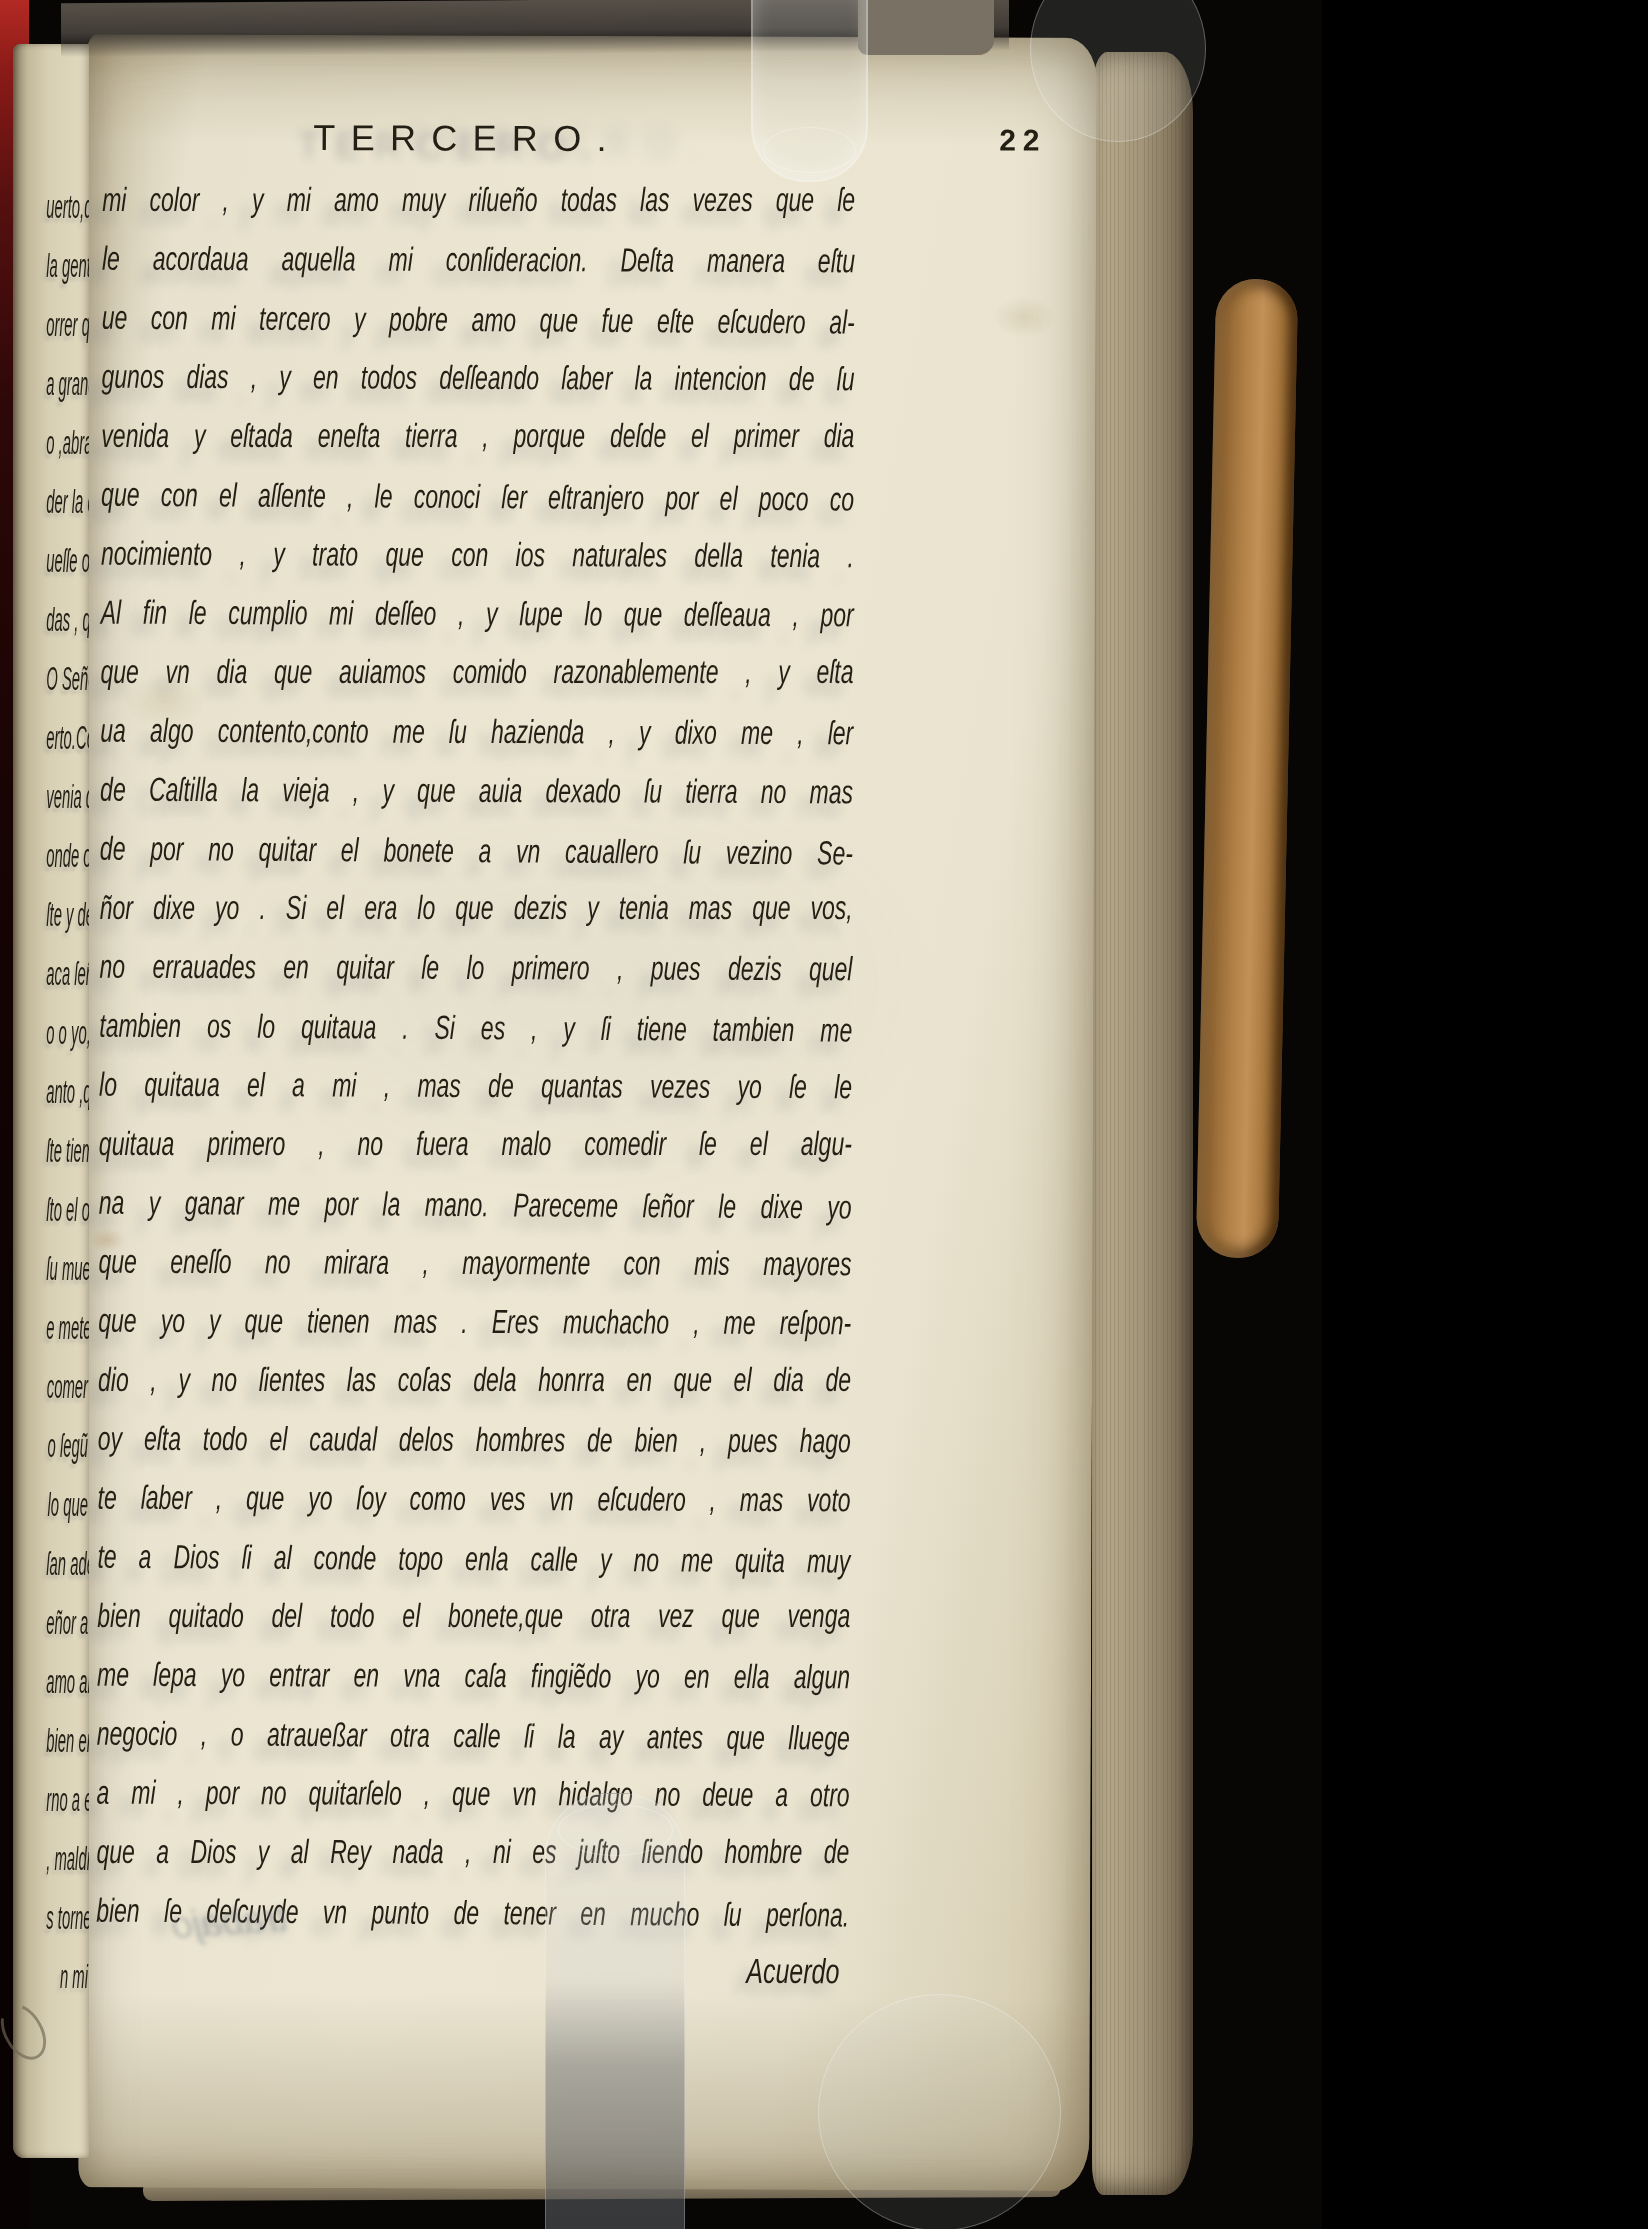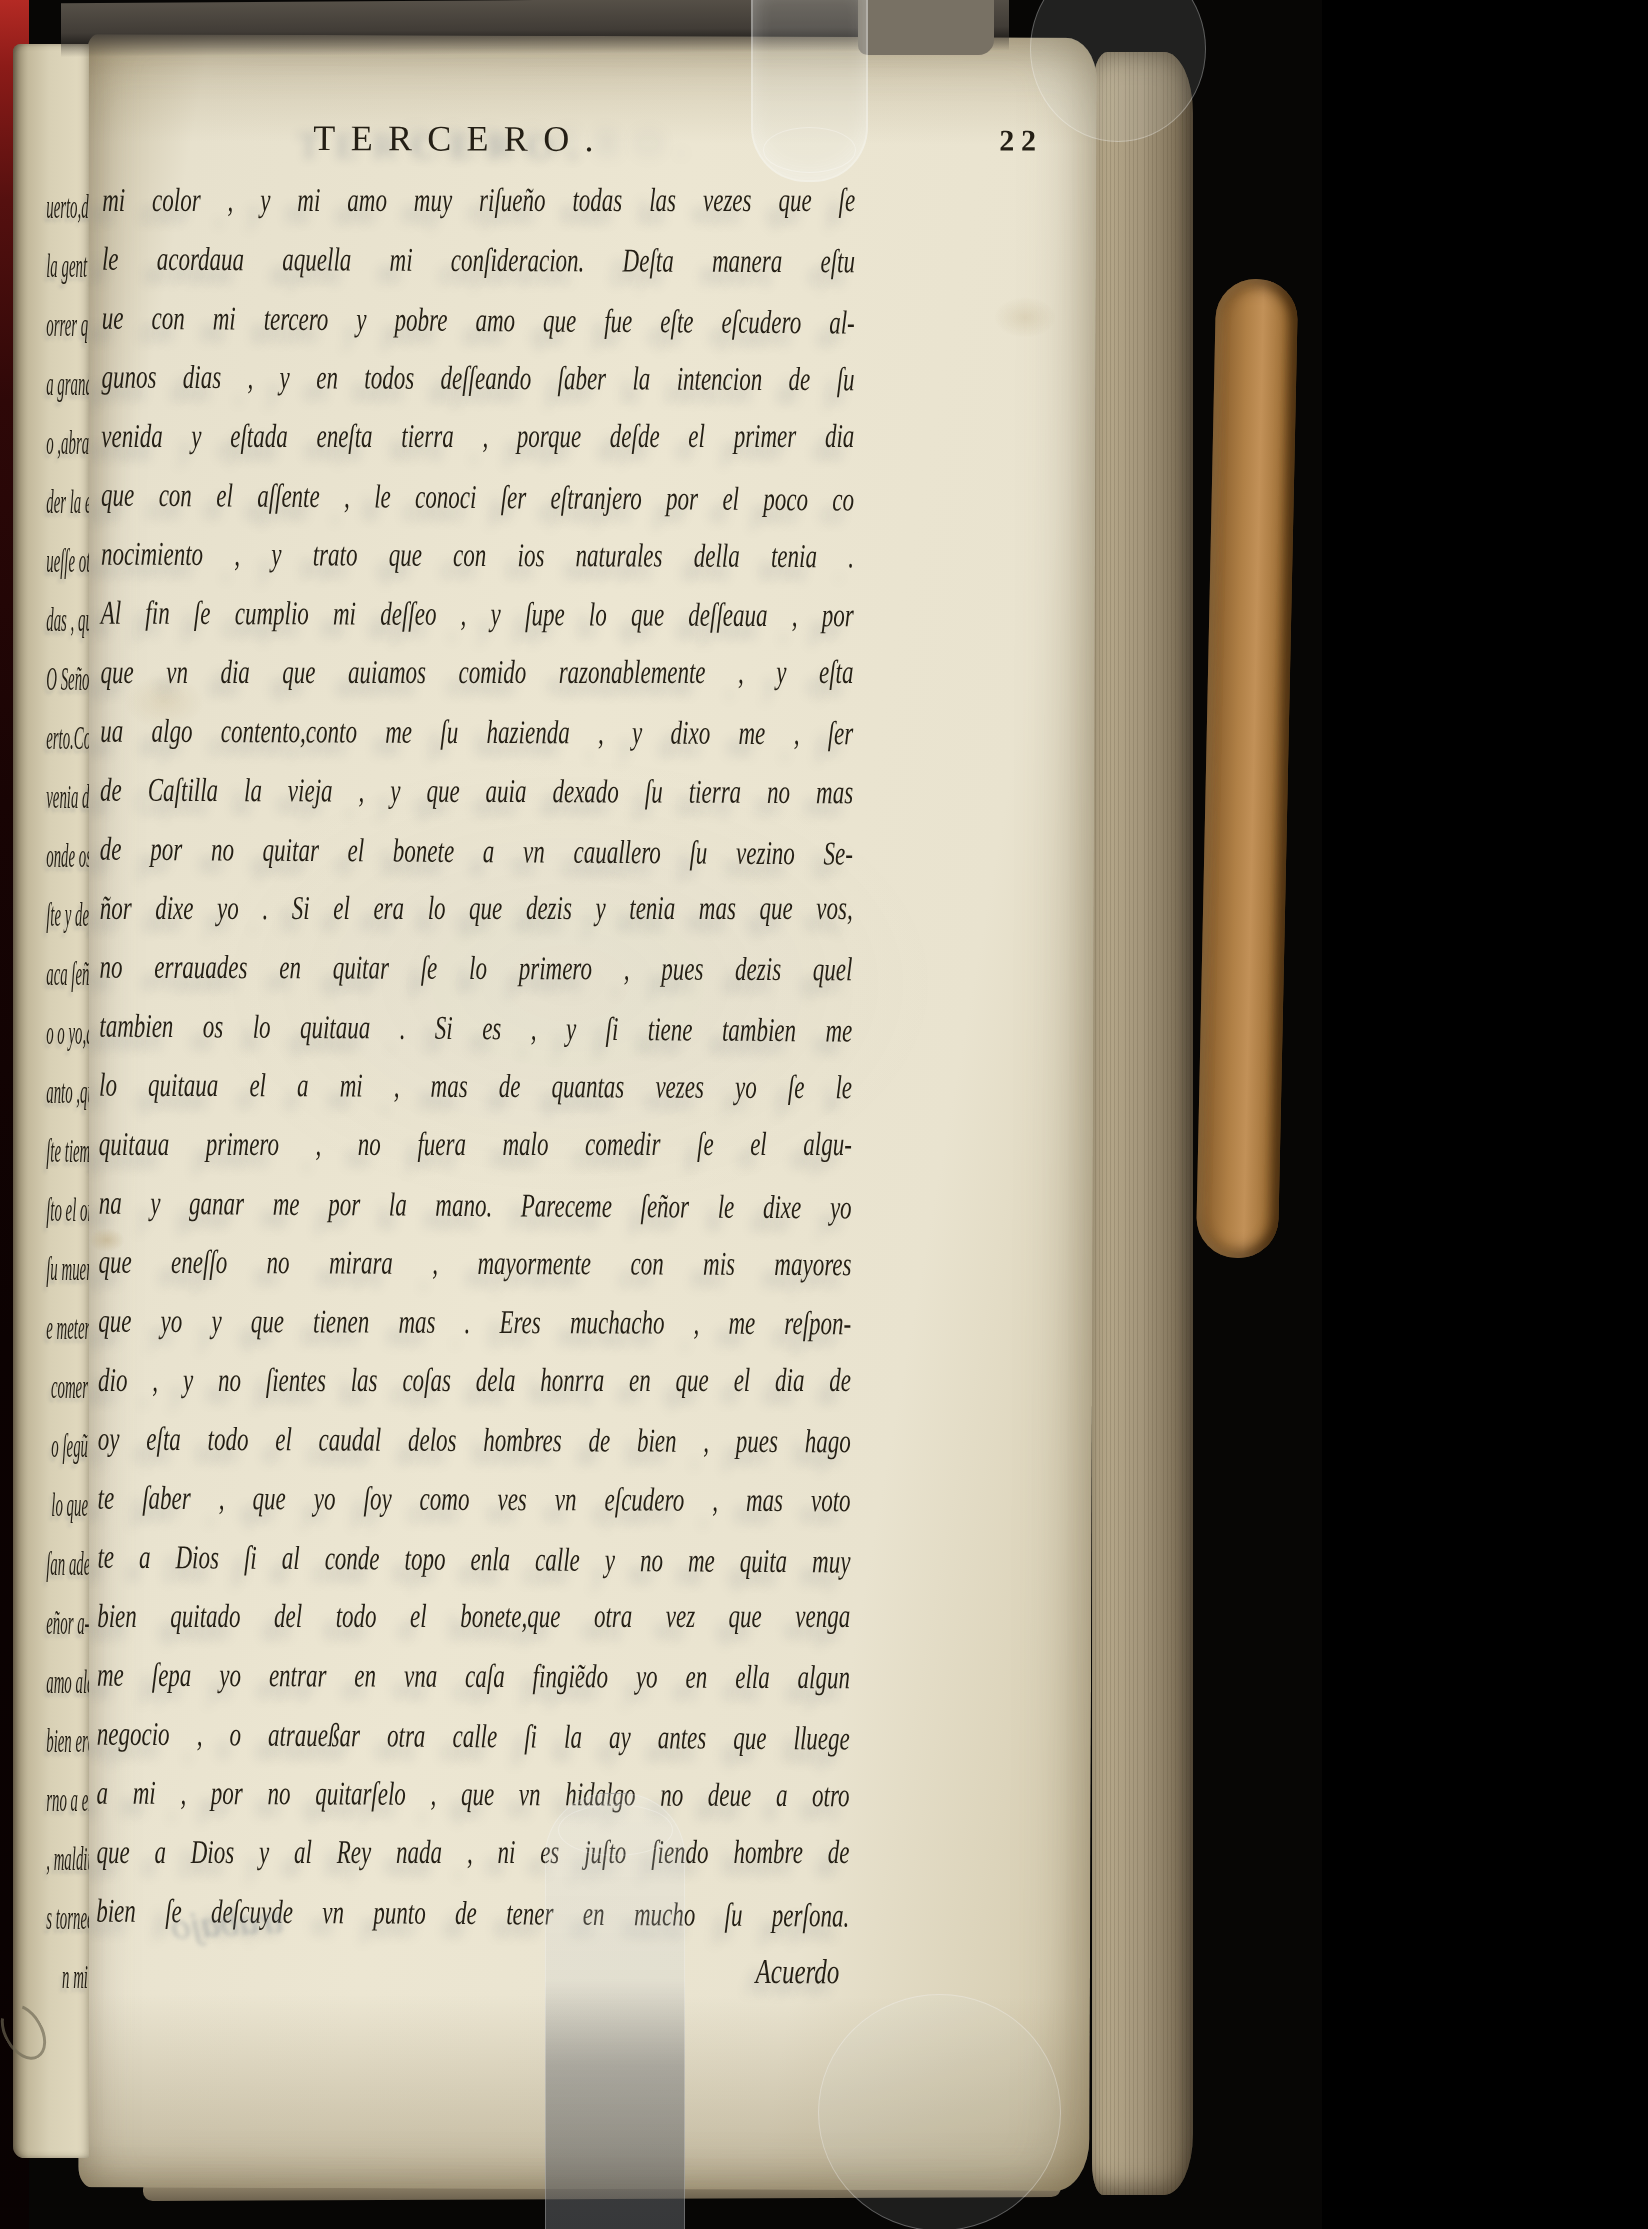--- a/index.html
+++ b/index.html
@@ -1,21 +1,21 @@
 <!DOCTYPE html>
 <html style="--paper: #ece6d2; --ink: #241f15; --cover-red: #8c1b18; --fore-edge: #a3957a; --strap: #b08046; --background: #070605;"><head>
 <meta charset="utf-8">
 <style>
   :root{
     --bg:#070605; --paper:#ece6d2; --paper-dark:#c9bda0; --ink:#241f15;
     --cover-red:#8c1b18; --fore-edge:#a3957a; --strap:#b08046;
   }
   html,body{margin:0;padding:0;background:#000;}
   #canvas{position:relative;width:1322px;height:2229px;background:var(--bg);overflow:hidden;
-          font-family:Liberation Serif, serif;}
+          font-family:Liberation Sans, sans-serif;}
 
   
   .cover-edge{position:absolute;left:0;top:0;width:29px;height:2229px;
     background:linear-gradient(to bottom,#b42a24 0%,var(--cover-red) 3%,#55100f 9%,#2e0808 18%,#180404 36%,#0c0202 60%,#090202 100%);}
 
   
   .facing-strip{position:absolute;left:13.4px;top:44px;width:76px;height:2114px;overflow:hidden;
     background:linear-gradient(to right,#8d8267 0,#c3b99c 20%,#d8d0b5 48%,#e3dbc1 100%);
     border-radius:7.6px 0 0 11.5px;
     box-shadow:inset -5.7px 0 9.6px -3.8px rgba(90,80,55,.45), inset 3.8px 0 7.6px -1.9px rgba(40,30,20,.55);}

